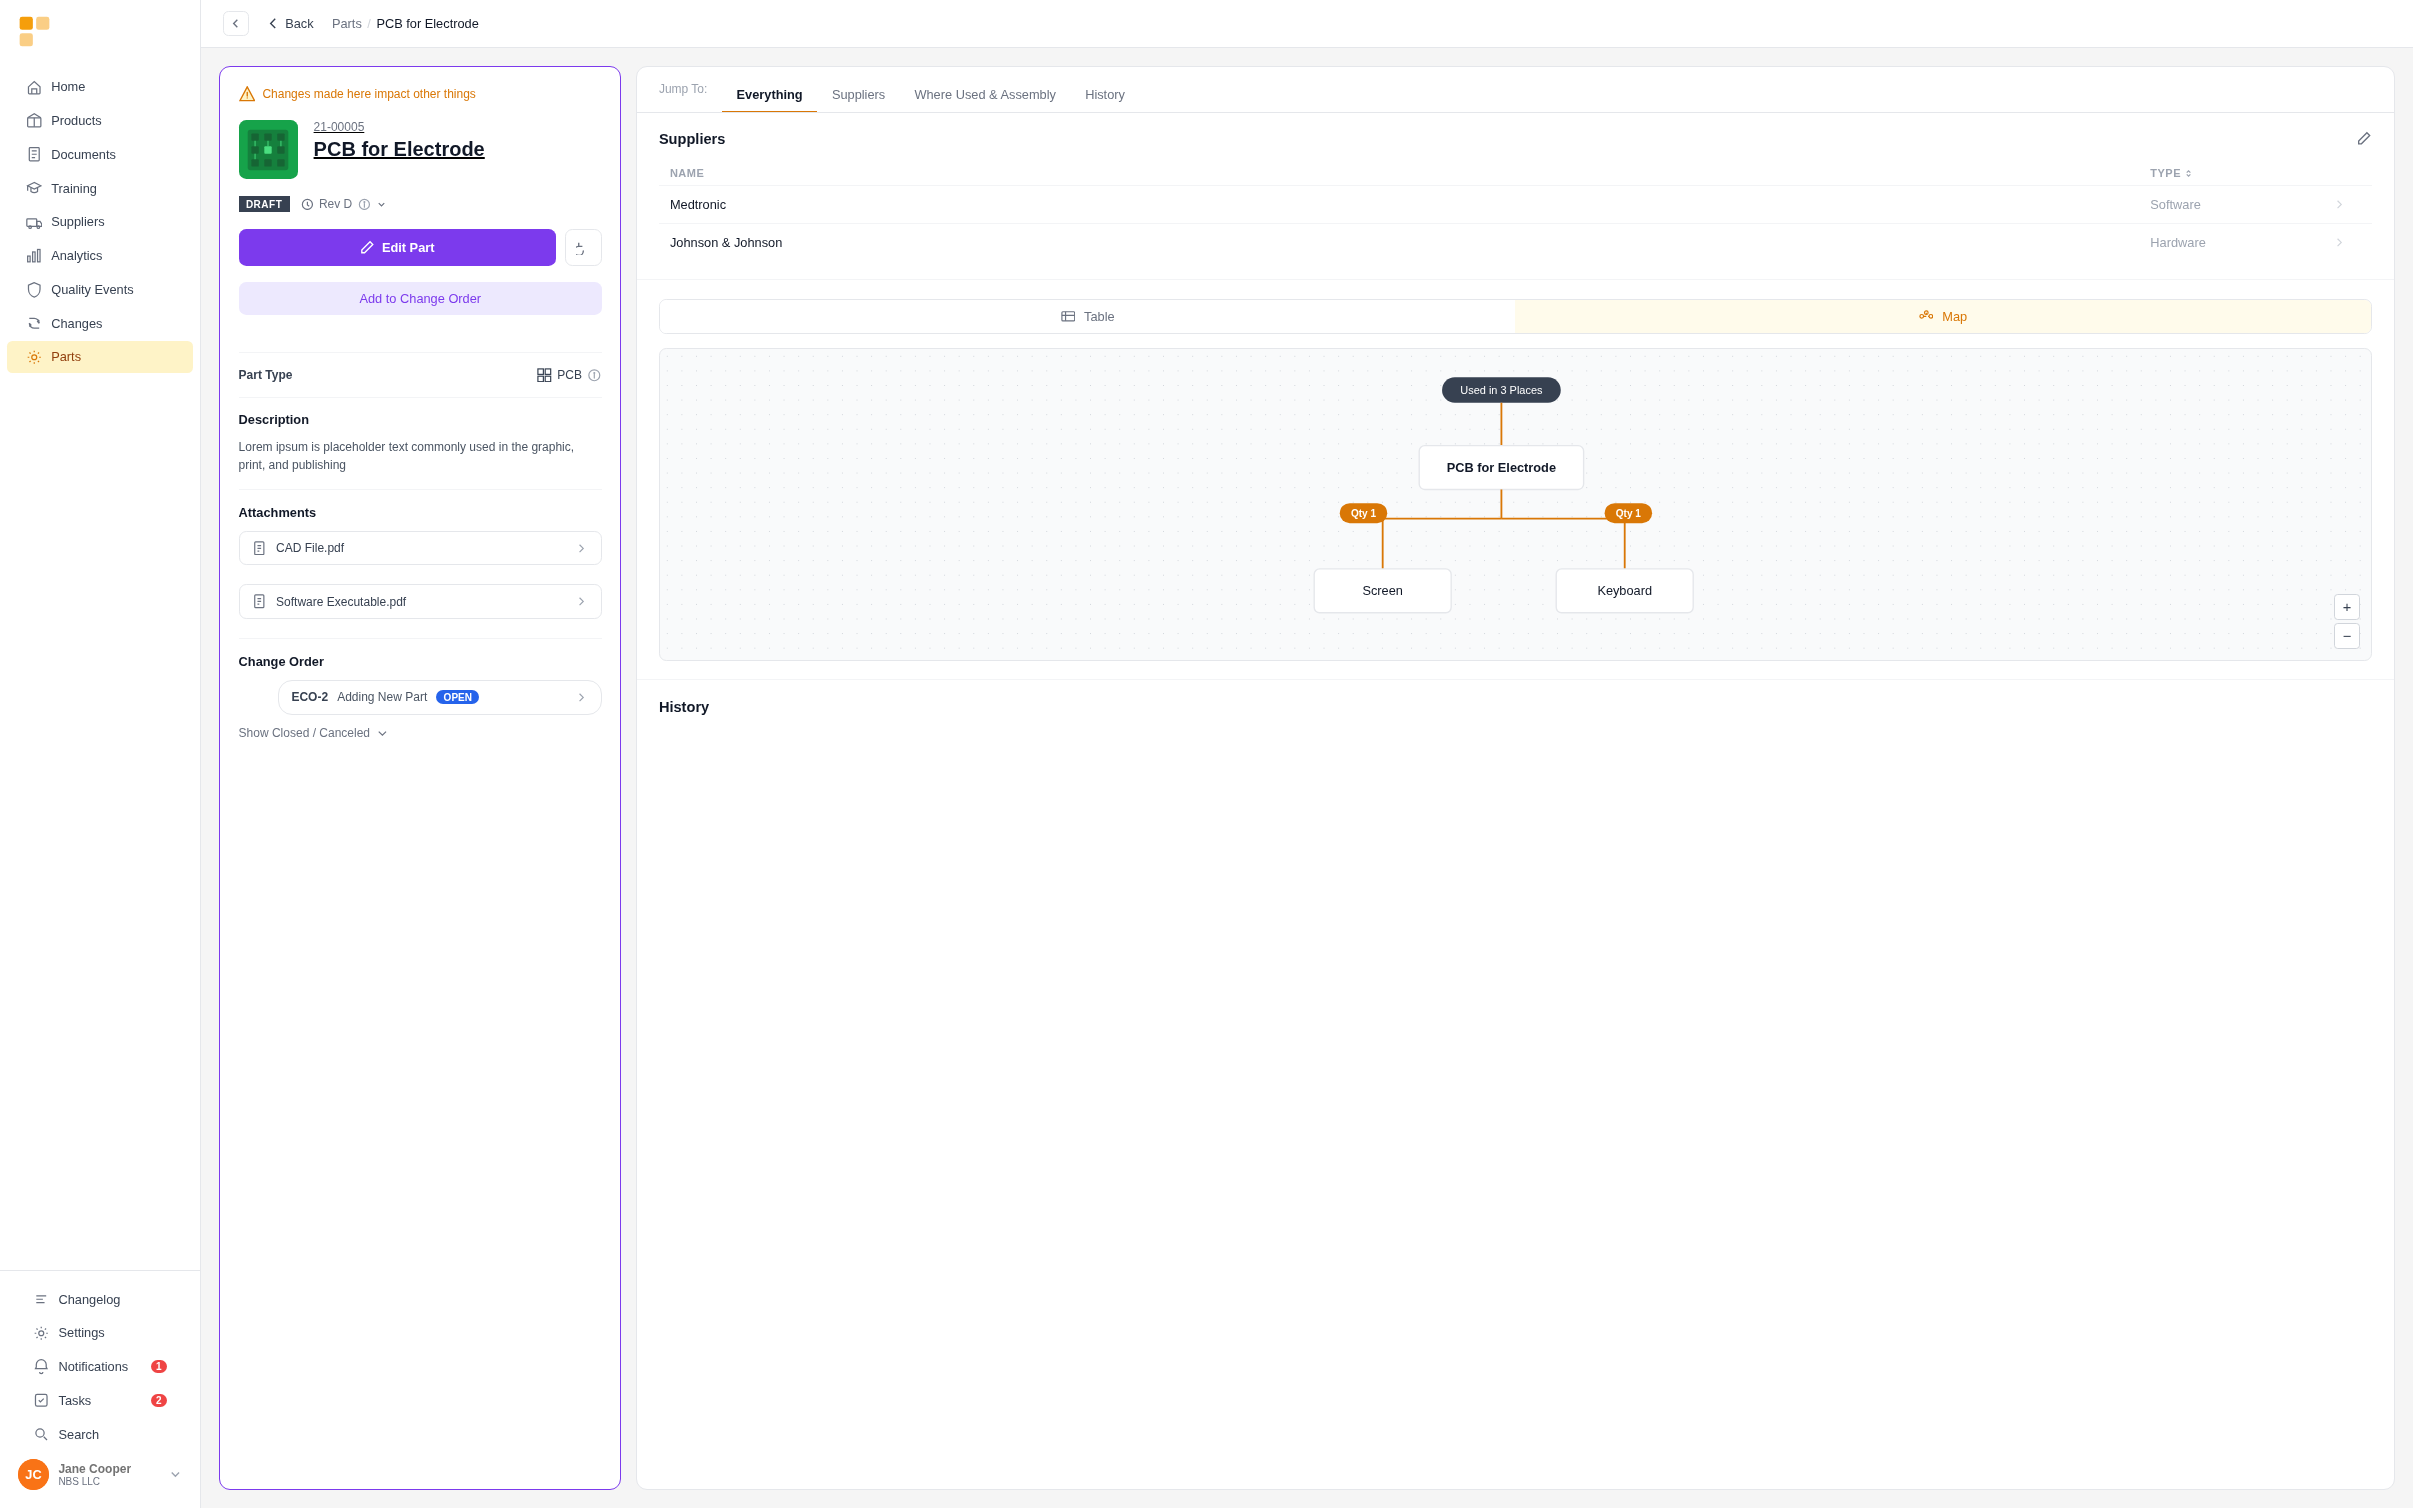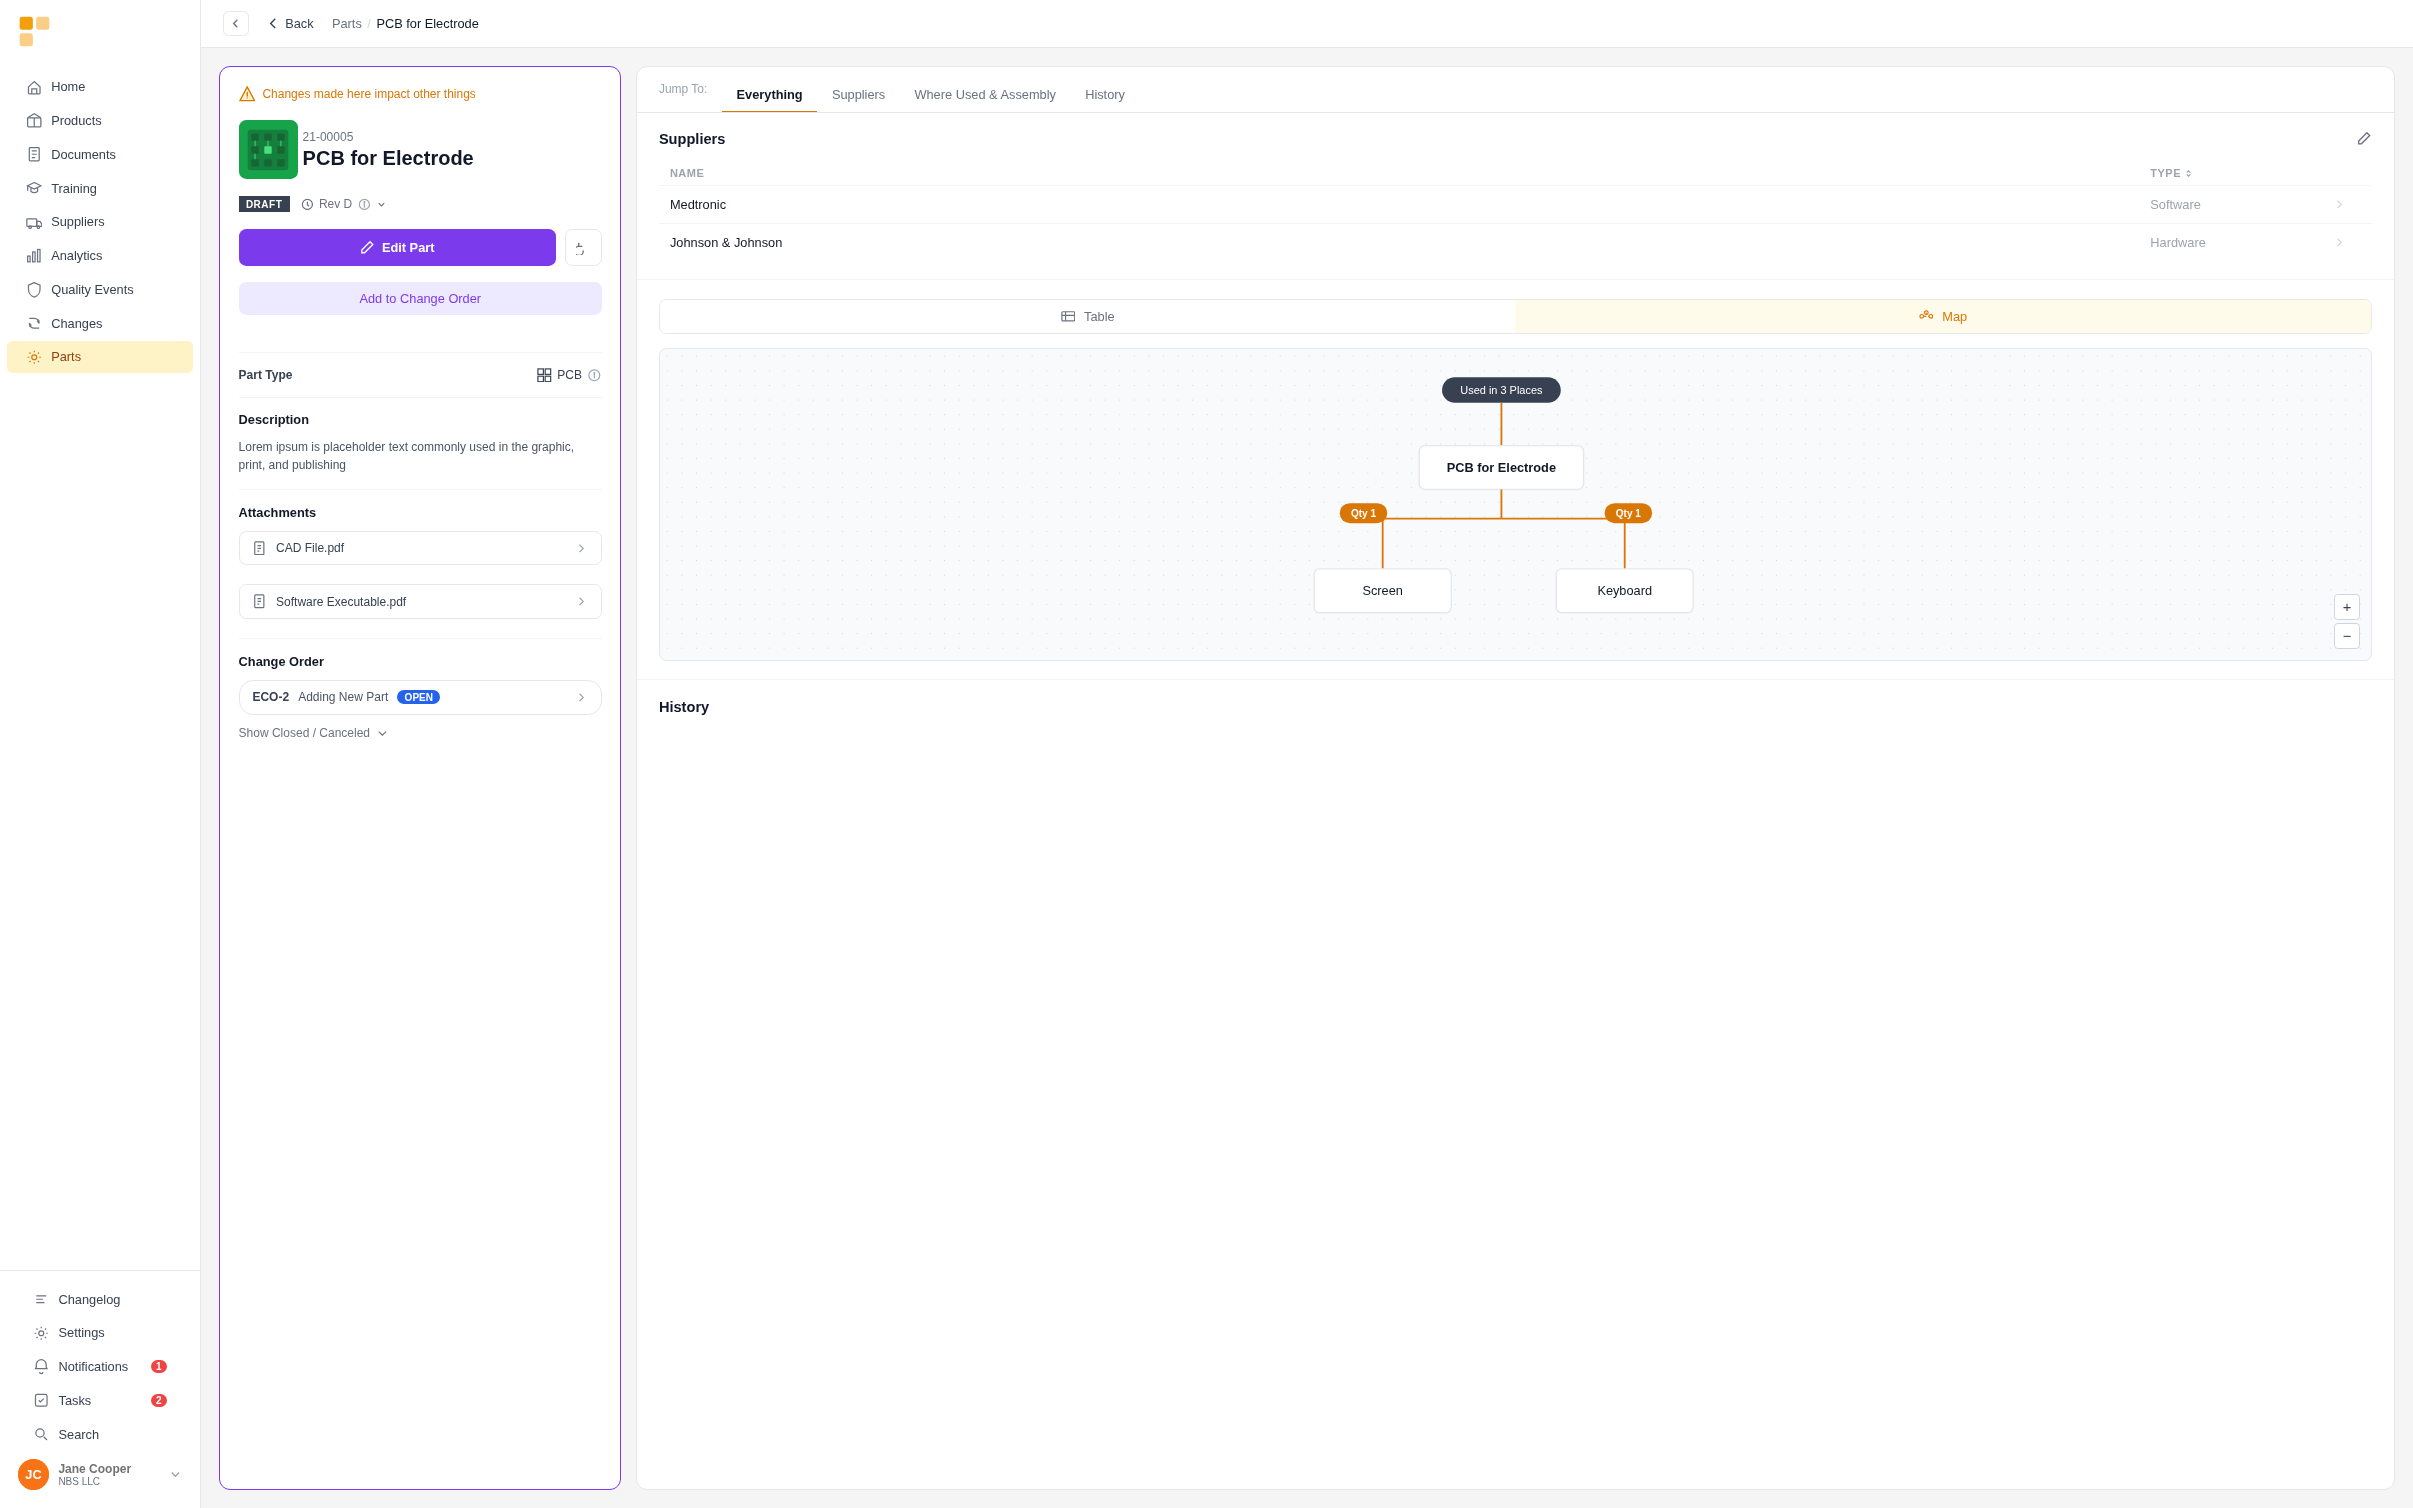--- a/index.html
+++ b/index.html
@@ -174,23 +174,24 @@
       display: flex;
       align-items: center;
       gap: 7.3px;
       margin-bottom: 18.3px;
       color: #d97706;
       font-size: 12px;
     }
 
     .part-header {
       display: flex;
-      align-items: center;
-      gap: 5px;
+      align-items: flex-start;
+      gap: 16px;
       margin-bottom: 16.5px;
+      text-decoration: underline;
     }
     .part-thumbnail {
       width: 59px;
       height: 59px;
       border-radius: 7.3px;
       background: #16a34a;
       display: flex;
       align-items: center;
       justify-content: center;
       flex-shrink: 0;
@@ -315,20 +316,21 @@
       color: #374151;
     }
     .change-order-item {
       display: flex;
       align-items: center;
       justify-content: space-between;
       padding: 9.1px 12.8px;
       border: 0.9px solid #e5e7eb;
       border-radius: 14px;
       cursor: pointer;
+      margin-left: 39px;
     }
     .co-left {
       display: flex;
       align-items: center;
       gap: 9.1px;
       font-size: 12px;
     }
     .co-id { font-weight: 600; color: #374151; }
     .co-title { color: #4b5563; }
     .open-badge {

